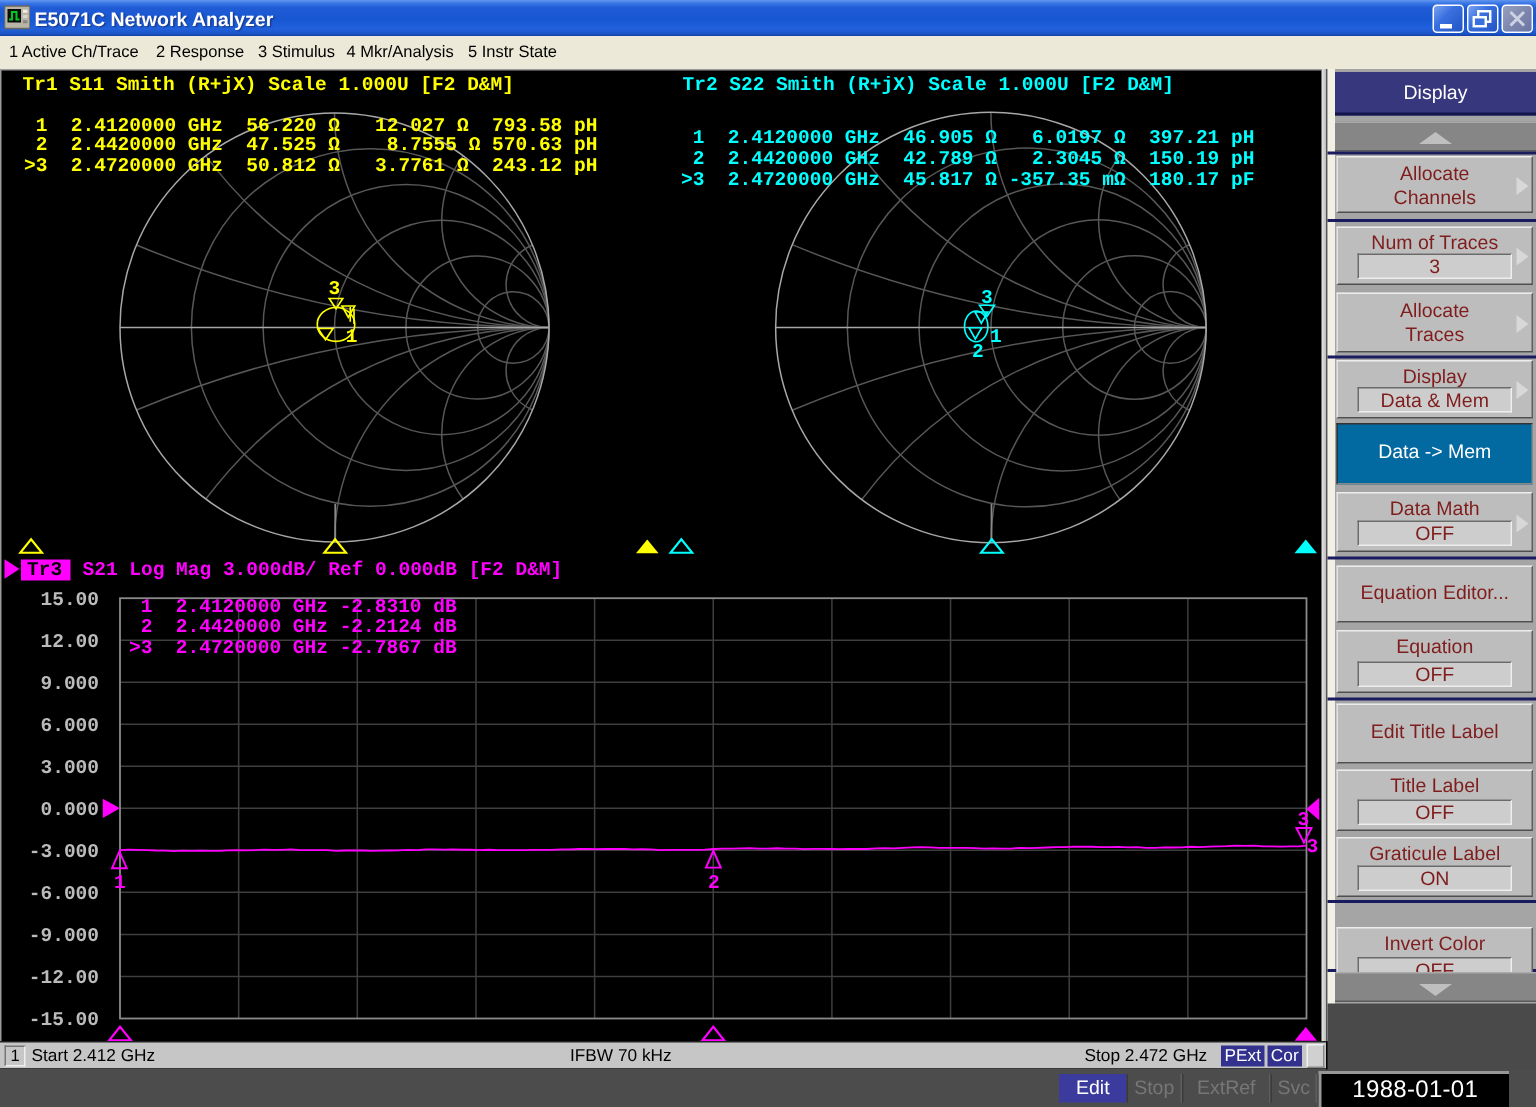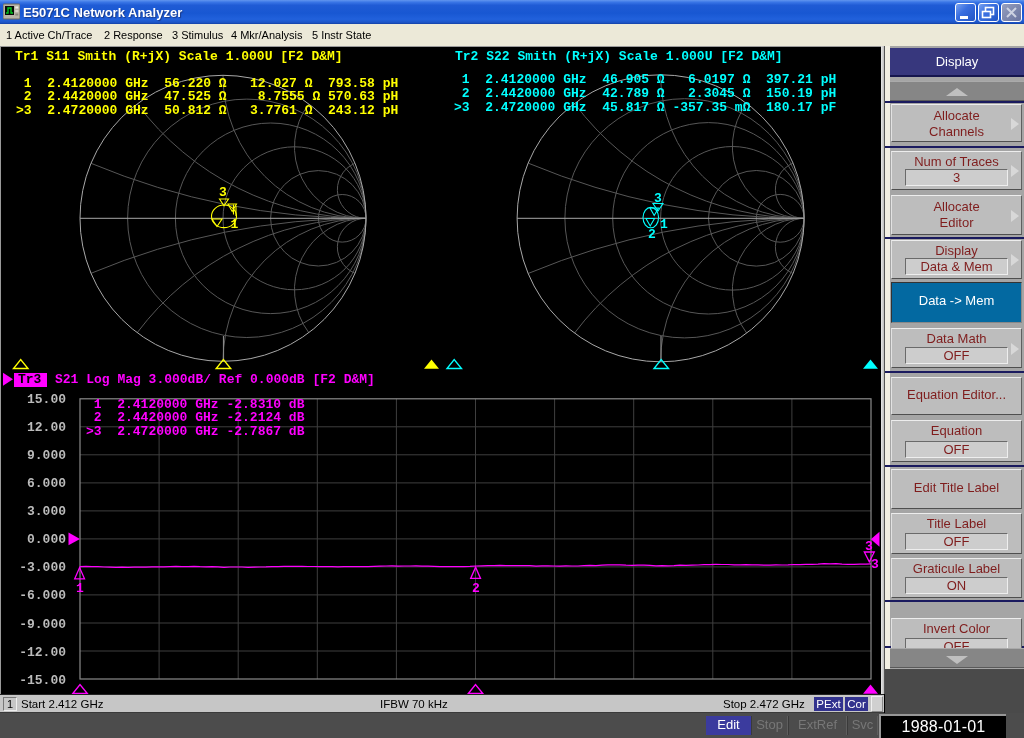--- a/index.html
+++ b/index.html
@@ -172,21 +172,21 @@
       <path d="M 468.3 693.5 L 482.8 693.5 L 475.5 684.5 Z" fill="none" stroke="#ff00ff" stroke-width="1.4"></path>
       <path d="M 863 693.8 L 878 693.8 L 870.5 684.6 Z" fill="#ff00ff"></path>
     </g>
     <path d="M 3 372.8 L 13 379.3 L 3 385.8 Z" fill="#ff00ff"></path>
   </svg>
   <pre class="abs yel" style="left:15px;top:50px;">Tr1 S11 Smith (R+jX) Scale 1.000U [F2 D&amp;M]</pre>
   <pre class="abs cya" style="left:455px;top:50px;">Tr2 S22 Smith (R+jX) Scale 1.000U [F2 D&amp;M]</pre>
   <pre class="abs yel" style="left:16px;top:76.5px;"> 1  2.4120000 GHz  56.220 Ω   12.027 Ω  793.58 pH
  2  2.4420000 GHz  47.525 Ω    8.7555 Ω 570.63 pH
 &gt;3  2.4720000 GHz  50.812 Ω   3.7761 Ω  243.12 pH</pre>
-  <pre class="abs cya" style="left:454px;top:73px;text-align:center;"> 1  2.4120000 GHz  46.905 Ω   6.0197 Ω  397.21 pH
+  <pre class="abs cya" style="left:454px;top:85px;text-align:center;"> 1  2.4120000 GHz  46.905 Ω   6.0197 Ω  397.21 pH
  2  2.4420000 GHz  42.789 Ω   2.3045 Ω  150.19 pH
 &gt;3  2.4720000 GHz  45.817 Ω -357.35 mΩ  180.17 pF</pre>
   <pre class="abs yel" style="left:219px;top:185.5px;">3</pre>
   <pre class="abs yel" style="left:230.5px;top:218px;">1</pre>
   <pre class="abs cya" style="left:654px;top:192px;">3</pre>
   <pre class="abs cya" style="left:660px;top:217.5px;">1</pre>
   <pre class="abs cya" style="left:648px;top:227.5px;">2</pre>
   <div class="abs" style="left:14px;top:372.5px;width:33px;height:14px;background:#ff00ff;"></div>
   <pre class="abs" style="left:18px;top:372.5px;color:#000;">Tr3</pre>
   <pre class="abs mag" style="left:55px;top:372.5px;">S21 Log Mag 3.000dB/ Ref 0.000dB [F2 D&amp;M]</pre>
@@ -230,21 +230,21 @@
       <span class="l2">Channels</span>
       <div class="arr" style="top:13px;"></div>
     </div>
 <div class="abs skey" style="top:151px;height:39px;">
       <span class="l1" style="margin-top:2px;">Num of Traces</span>
       <div class="vbox" style="top:17px;">3</div>
       <div class="arr" style="top:13px;"></div>
     </div>
 <div class="abs skey" style="top:195px;height:40px;">
       <span class="l1">Allocate</span>
-      <span class="l2">Editor</span>
+      <span class="l2">Traces</span>
       <div class="arr" style="top:14px;"></div>
     </div>
 <div class="abs skey" style="top:240px;height:39px;">
       <span class="l1" style="margin-top:2px;">Display</span>
       <div class="vbox" style="top:17px;">Data &amp; Mem</div>
       <div class="arr" style="top:13px;"></div>
     </div>
 <div class="abs skey" style="top:282px;height:41px;background:#0369a1;color:#fff;border-top-color:#333;border-left-color:#333;border-bottom-color:#888;border-right-color:#888;">
       <span class="l1" style="margin-top:10px;">Data -&gt; Mem</span>
     </div>

